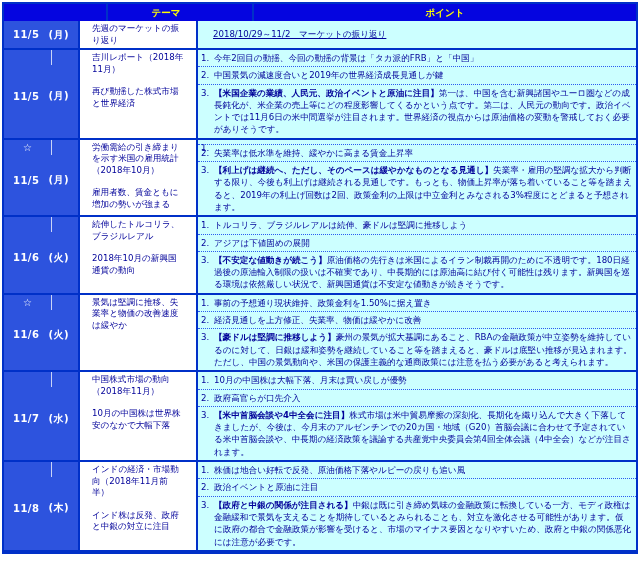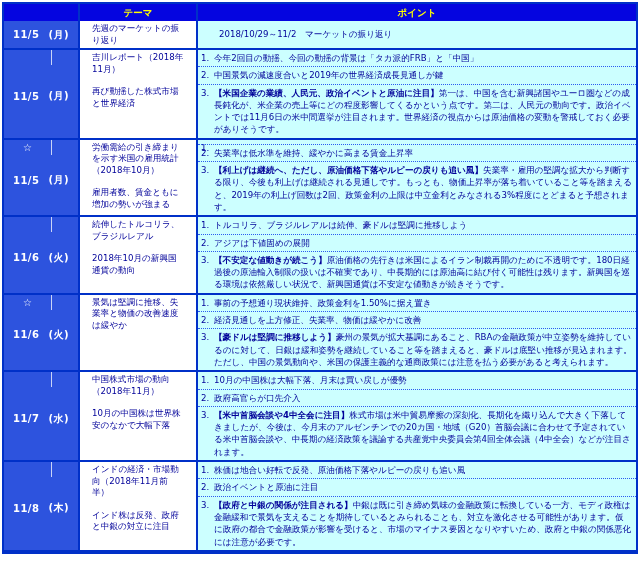--- a/index.html
+++ b/index.html
@@ -14,21 +14,21 @@
   }
   .sheet{margin:2px;width:636px;border:2px solid var(--grid);background:#fff;}
   .row{display:flex;align-items:stretch;}
   .row + .row{border-top:2px solid var(--grid);}
   .cell{min-height:13px;}
   .date-col{width:74px;flex:0 0 74px;}
   .theme-col{width:118px;flex:0 0 118px;border-left:2px solid var(--grid);}
   .points-col{flex:1 1 auto;border-left:2px solid var(--grid);}
 
   
-  .header-row{background:var(--header-bg);height:17px;}
+  .header-row{background:var(--header-bg);height:17px;gap:28px;}
   .header-row .cell{
     color:var(--header-text);font-weight:bold;font-size:9.5px;line-height:17px;
     text-align:center;
   }
 
   
   .date-cell{
     background:var(--date-bg);color:#fff;display:flex;flex-direction:column;
   }
   .star-row{height:15px;display:flex;flex:0 0 15px;}
@@ -45,21 +45,21 @@
   .date-cell.compact{justify-content:center;}
 
   
   .theme-cell{background:var(--theme-bg);padding:2px 12px;font-size:8.6px;line-height:11.5px;}
   .theme-cell p{margin:0;}
   .theme-cell p + p{margin-top:11px;}
 
   
   .points-cell{background:var(--points-bg);display:flex;flex-direction:column;justify-content:center;}
   .point{position:relative;padding:2px 4px 2px 16px;font-size:8.6px;line-height:12.3px;}
-  .point.nonum{padding-left:21px;}
+  .point.nonum{padding-left:15px;text-decoration:underline;}
   .point + .point{border-top:1px dotted #2b5cf0;}
   .point .num{position:absolute;left:3px;top:2px;}
   .point .head{font-weight:bold;}
 </style>
 </head>
 <body>
 
 <div class="sheet">
   <div class="row header-row">
     <div class="cell date-col"></div>
@@ -111,21 +111,21 @@
             <span>(月)</span>
           </div>
         </div>
         <div class="cell theme-col theme-cell">
           <p>労働需給の引き締まりを示す米国の雇用統計（2018年10月）</p>
           <p>雇用者数、賃金ともに増加の勢いが強まる</p>
         </div>
         <div class="cell points-col points-cell">
           <div class="point"><span class="num">1.</span></div>
           <div class="point"><span class="num">2.</span><span class="txt">失業率は低水準を維持、緩やかに高まる賃金上昇率</span></div>
-          <div class="point"><span class="num">3.</span><span class="head">【利上げは継続へ、ただし、原油価格下落やルピーの戻りも追い風】</span><span class="txt">失業率・雇用の堅調な拡大から判断する限り、今後も利上げは継続される見通しです。もっとも、物価上昇率が落ち着いていること等を踏まえると、2019年の利上げ回数は2回、政策金利の上限は中立金利とみなされる3%程度にとどまると予想されます。</span></div>
+          <div class="point"><span class="num">3.</span><span class="head">【利上げは継続へ、ただし、そのペースは緩やかなものとなる見通し】</span><span class="txt">失業率・雇用の堅調な拡大から判断する限り、今後も利上げは継続される見通しです。もっとも、物価上昇率が落ち着いていること等を踏まえると、2019年の利上げ回数は2回、政策金利の上限は中立金利とみなされる3%程度にとどまると予想されます。</span></div>
         </div>
       </div>
       <div class="row">
         <div class="cell date-col date-cell">
           <div class="star-row">
             <div class="star-slot"></div>
           </div>
           <div class="date-line">
             <span>11/6</span>
             <span>(火)</span>

